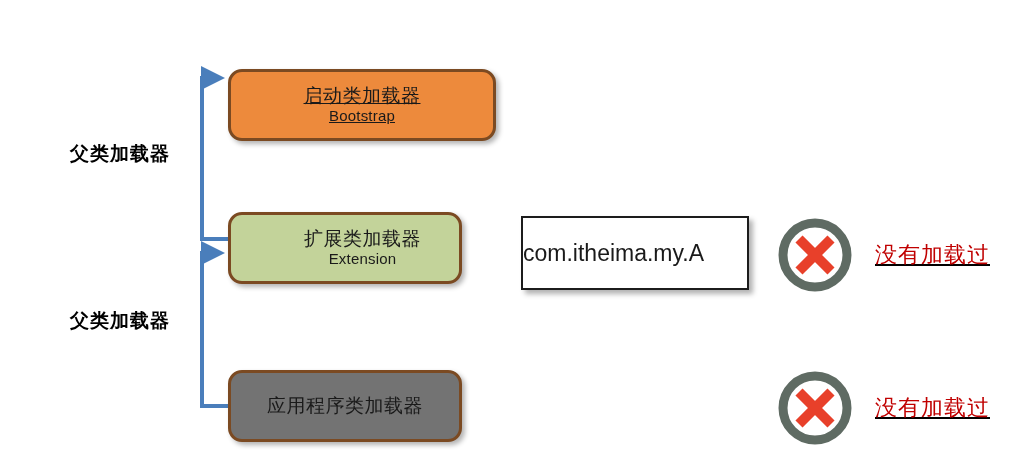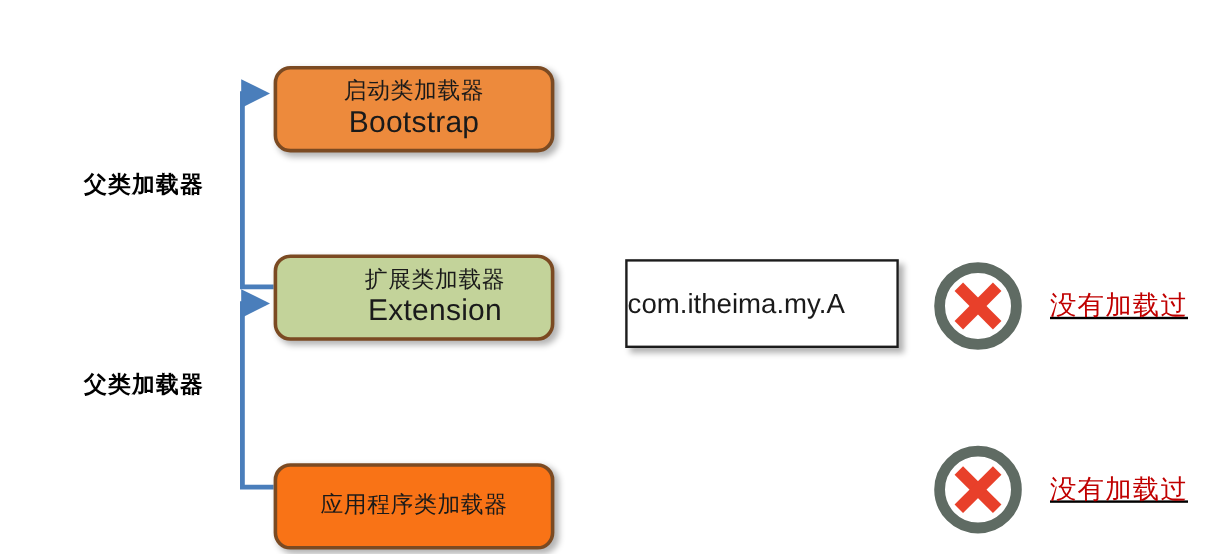--- a/index.html
+++ b/index.html
@@ -42,37 +42,38 @@
     justify-content: center;
     text-align: center;
     color: #1a1a1a;
   }
   .loader-box .cn {
     font-size: 19px;
     line-height: 1.15;
     letter-spacing: 0.5px;
   }
   .loader-box .en {
-    font-size: 25px;
+    font-size: 15px;
     line-height: 1.15;
     letter-spacing: 0.2px;
   }
 
   #box-bootstrap {
-    left: 228px; top: 55px; width: 234px; height: 72px;
+    left: 228px; top: 69px; width: 268px; height: 72px;
     background: #ed8a3c;
+    text-decoration: underline;
   }
   #box-extension {
     left: 228px; top: 212px; width: 234px; height: 72px;
     background: #c3d39a;
     padding-left: 35px;
   }
   #box-application {
-    left: 228px; top: 386px; width: 234px; height: 72px;
-    background: #f97316;
+    left: 228px; top: 370px; width: 234px; height: 72px;
+    background: #737373;
   }
 
   
   .side-label {
     position: absolute;
     font-size: 19px;
     font-weight: bold;
     color: #000000;
     letter-spacing: 1px;
     white-space: nowrap;

